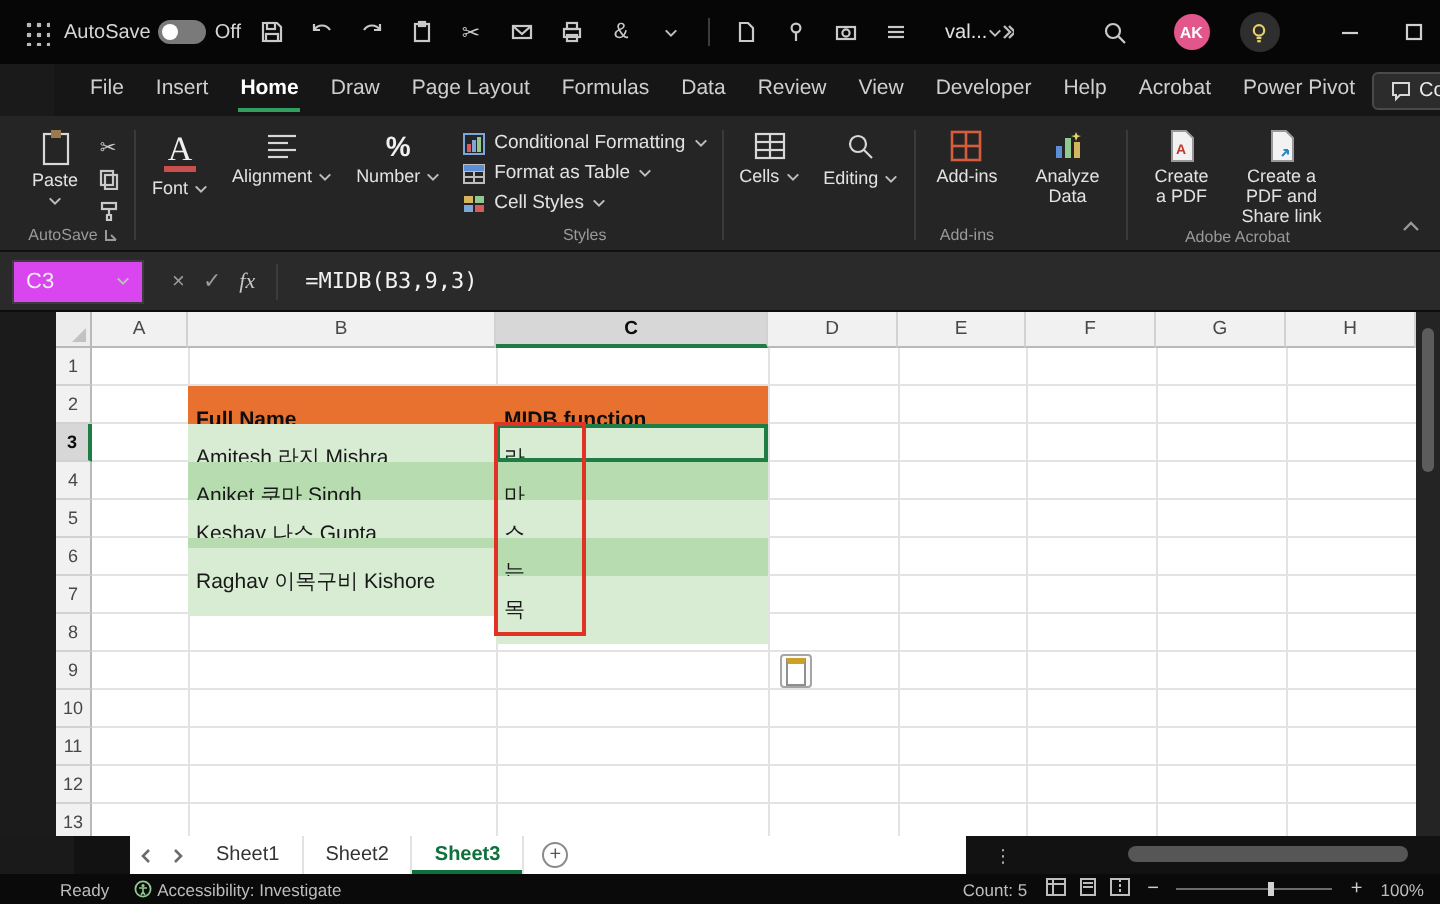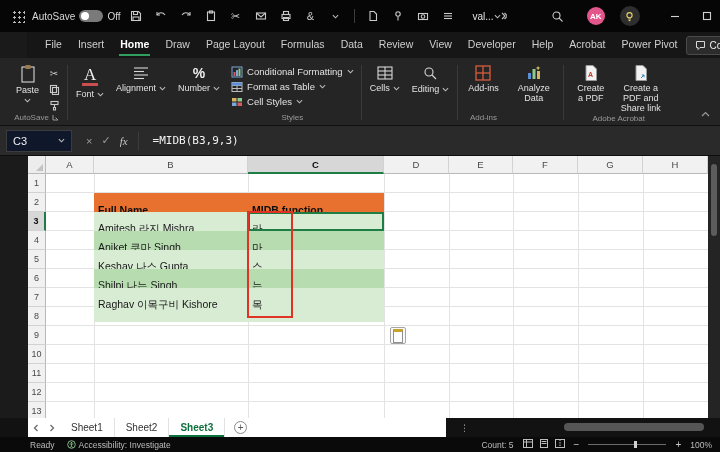--- a/index.html
+++ b/index.html
@@ -56,21 +56,21 @@
   .smalls .tbic { height:13px; width:16px; font-size:10px; }
   .sitem { display:flex; align-items:center; gap:4px; font-size:9.5px; color:#e2e2e2; padding:1.5px 2px; white-space:nowrap; }
   .stylesbox { display:flex; flex-direction:column; padding-top:3px; }
   .fontA { font-family:"Liberation Serif", serif; font-size:17px; color:#f0f0f0; line-height:1;
            border-bottom:3px solid #c94f4f; padding:0 2px; }
   .pct { font-size:14px; color:#f0f0f0; font-weight:bold; line-height:1; }
   .ribcollapse { position:absolute; right:10px; bottom:4px; }
 
   
   .fbar { height:30px; background:#2a2a2a; display:flex; align-items:center; border-bottom:1px solid #0d0d0d; }
-  .namebox { width:66px; height:22px; margin-left:6px; background:#0f172a; border:1px solid #3c3c3c;
+  .namebox { width:66px; height:22px; margin-left:6px; background:#d946ef; border:1px solid #3c3c3c;
              color:#efefef; font-size:11px; display:flex; align-items:center; justify-content:space-between;
              padding:0 6px; }
   .fbtns { display:flex; align-items:center; gap:9px; color:#9c9c9c; font-size:11px; padding:0 10px;
            border-right:1px solid #3c3c3c; margin-left:4px; height:18px; }
   .fx { font-style:italic; font-family:"Liberation Serif", serif; color:#c8c8c8; }
   .formula { color:#f2f2f2; font-size:11px; font-family:"DejaVu Sans Mono", monospace; margin-left:14px; }
 
   
   .sheetwrap { height:262px; position:relative; background:#1b1b1b; }
   .sheet { position:absolute; left:28px; top:0; width:680px; bottom:0; background:#fff; overflow:hidden; }
@@ -97,21 +97,21 @@
   .selbox { position:absolute; border:2px solid #1E7D45; z-index:3; }
   .redbox { position:absolute; border:2px solid #E03325; z-index:5; }
   .pasteopt { position:absolute; width:16px; height:17px; background:#fafafa; border:1px solid #a5a5a5;
               border-radius:2px; z-index:4; display:flex; align-items:center; justify-content:center; }
   .pasteopt::before { content:""; width:8px; height:10px; border:1px solid #8f8f8f; background:#fff;
                       border-top:3px solid #c9a227; }
   .vscroll { position:absolute; right:0; top:0; width:12px; bottom:0; background:#242424; }
   .vthumb { position:absolute; left:3px; top:8px; width:6px; height:72px; background:#5c5c5c; border-radius:3px; }
 
   
-  .tabbar { height:19px; background:#121212; display:flex; align-items:center; position:relative; }
+  .tabbar { height:19px; background:#121212; display:flex; align-items:center; position:relative;margin-left:37px; }
   .tabstrip { margin-left:28px; height:19px; background:#ffffff; display:flex; align-items:stretch; width:418px; }
   .tnav { width:16px; display:flex; align-items:center; justify-content:center; }
   .tnav svg { stroke:#6b6b6b; fill:none; stroke-width:1.3; }
   .stab { padding:0 11px; font-size:10px; color:#333; display:flex; align-items:center;
           border-right:1px solid #e2e2e2; position:relative; }
   .stab.active { color:#0E703C; font-weight:bold; }
   .stab.active::after { content:""; position:absolute; left:0; right:0; bottom:0; height:2px; background:#0E703C; }
   .addsheet { width:13px; height:13px; border-radius:50%; border:1px solid #8a8a8a; color:#555; font-size:10px;
               display:flex; align-items:center; justify-content:center; margin:auto 0 auto 9px; line-height:1; }
   .tabdots { color:#b5b5b5; margin-left:14px; font-size:9px; letter-spacing:0; }
@@ -542,21 +542,21 @@
         <div class="vl" style="left:532px"></div>
         <div class="vl" style="left:597px"></div>
 
         <div class="cell hdrcell" style="left:48px;top:19px;width:154px">Full Name</div>
         <div class="cell hdrcell" style="left:202px;top:19px;width:136px">MIDB function</div>
 
         <div class="cell band-l" style="left:48px;top:38px;width:154px">Amitesh 라지 Mishra</div>
         <div class="cell band-d" style="left:48px;top:57px;width:154px">Aniket 쿠마  Singh</div>
         <div class="cell band-l" style="left:48px;top:76px;width:154px">Keshav 나스 Gupta</div>
         <div class="cell band-d" style="left:48px;top:95px;width:154px">Shilpi 나는  Singh</div>
-        <div class="cell band-l" style="left:48px;top:114px;width:154px">Raghav 이목구비 Kishore</div>
+        <div class="cell band-l" style="left:48px;top:100px;width:154px">Raghav 이목구비 Kishore</div>
 
         <div class="cell band-l" style="left:202px;top:38px;width:136px">라</div>
         <div class="cell band-d" style="left:202px;top:57px;width:136px">마</div>
         <div class="cell band-l" style="left:202px;top:76px;width:136px">스</div>
         <div class="cell band-d" style="left:202px;top:95px;width:136px">는</div>
         <div class="cell band-l" style="left:202px;top:114px;width:136px">목</div>
 
         <div class="selbox" style="left:202px;top:38px;width:136px;height:19px"></div>
         <div class="redbox" style="left:201px;top:37px;width:46px;height:107px"></div>
         <div class="pasteopt" style="left:344px;top:153px"></div>

